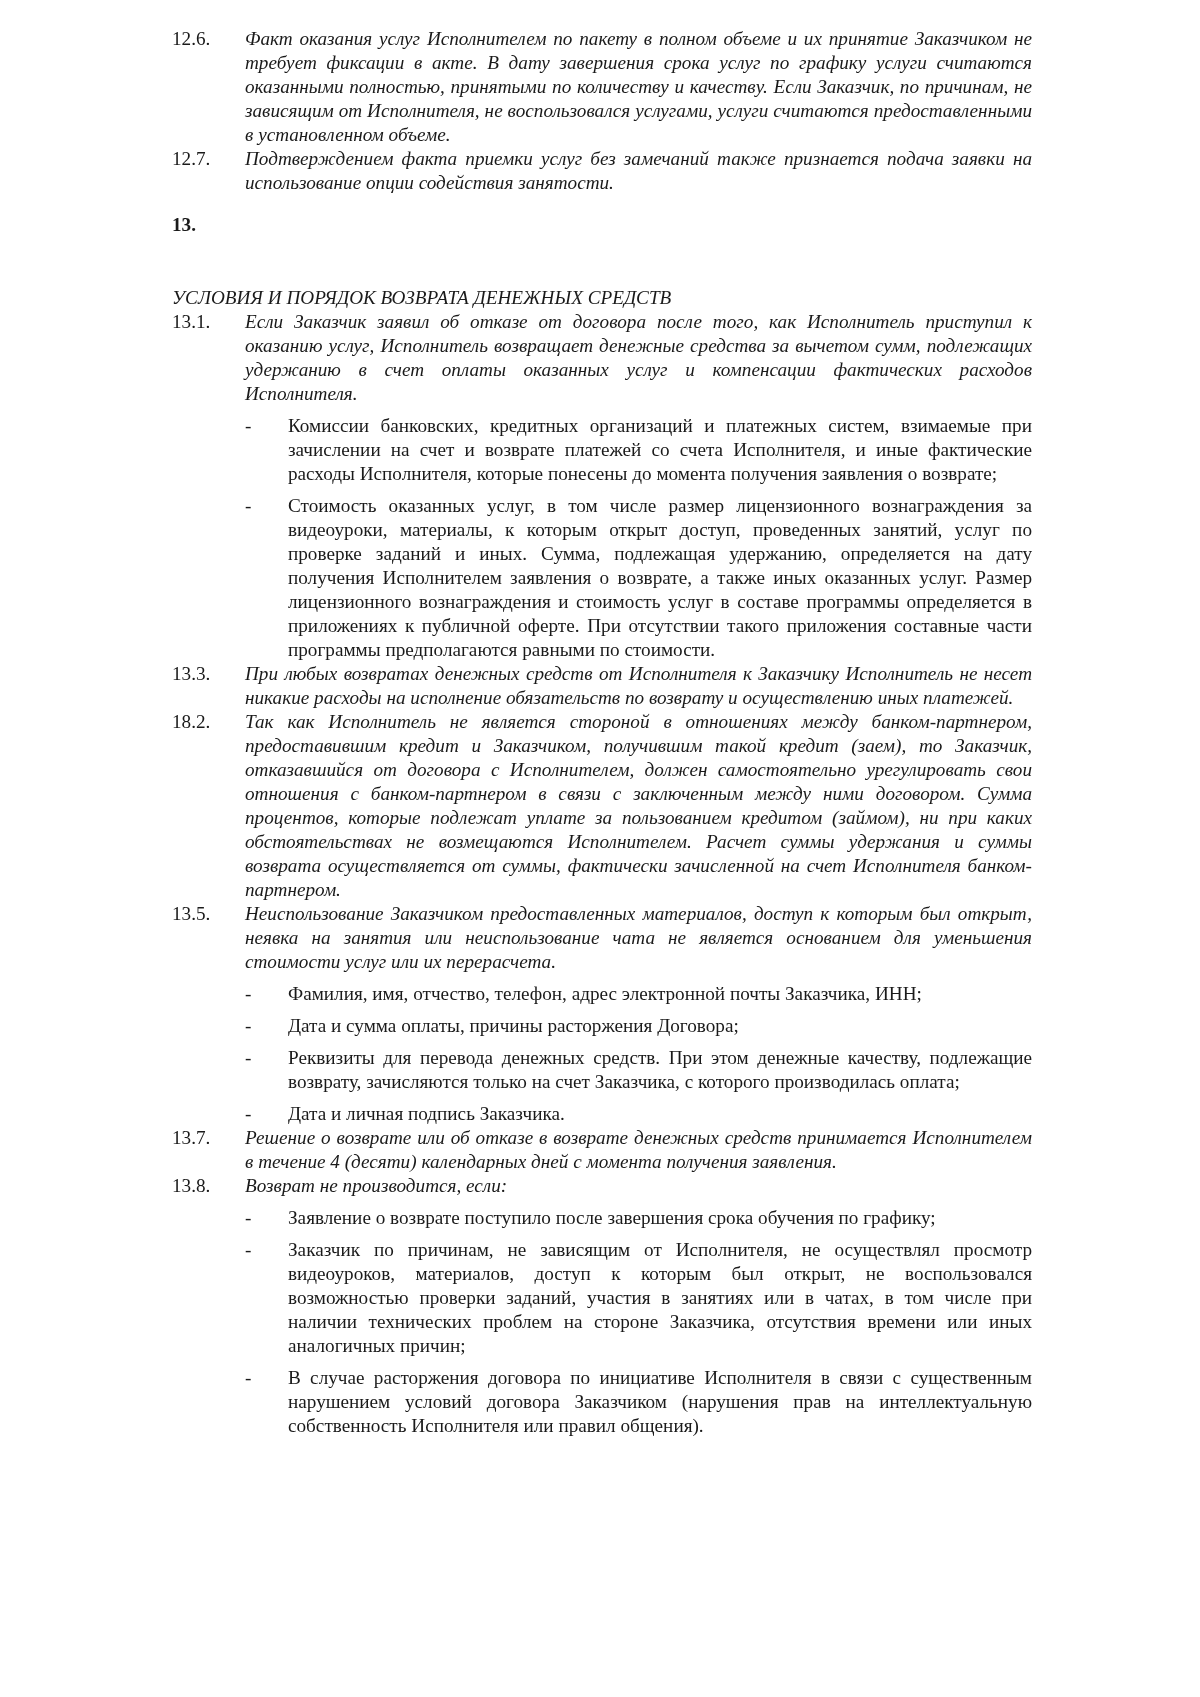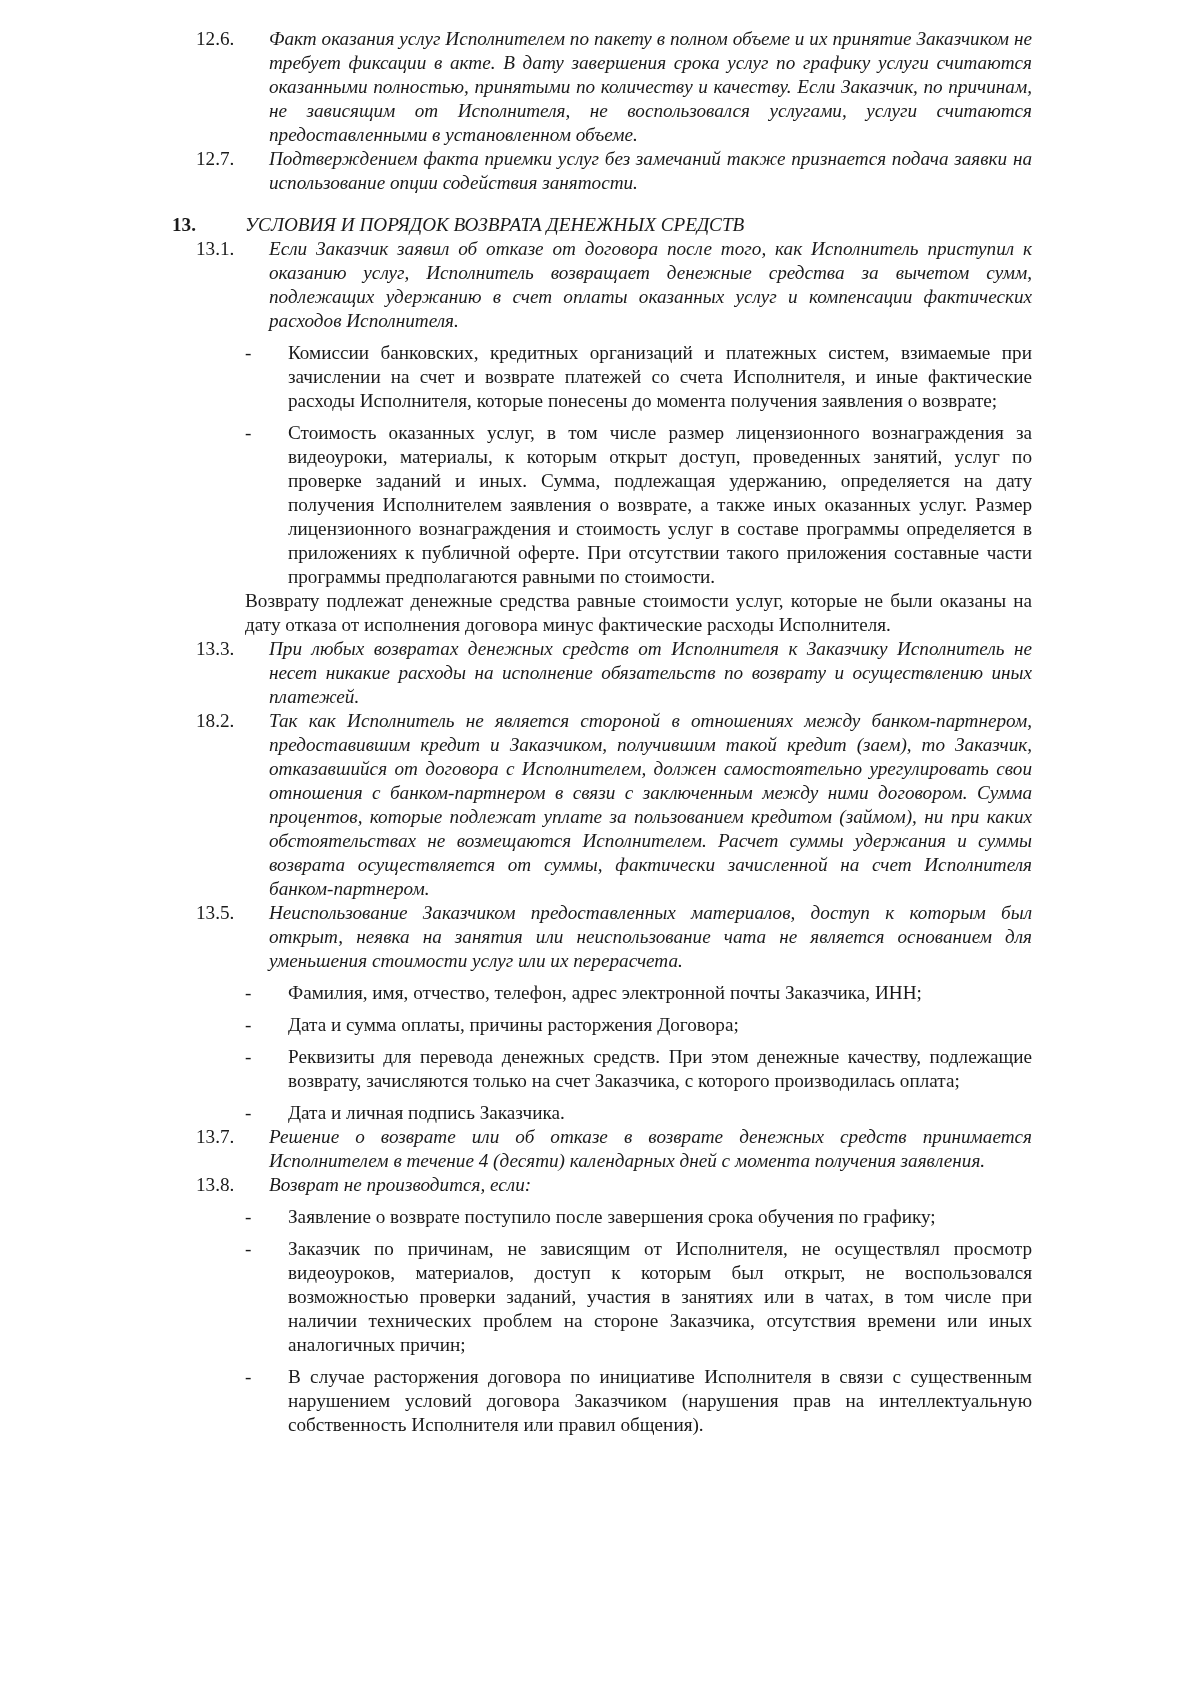--- a/index.html
+++ b/index.html
@@ -2,24 +2,24 @@
 <html><head>
 <meta charset="utf-8">
 <style>
   html, body { margin: 0; padding: 0; background: #ffffff; }
   body { width: 1200px; height: 1697px; position: relative; overflow: hidden; }
   .page {
     position: absolute; left: 172px; top: 27px; width: 860px;
     font-family: "Liberation Serif", serif; font-size: 19.2px; line-height: 24px;
     color: #1a1a1a;
   }
-  .item { display: flex; margin-left: 24px; }
+  .item { display: flex; }
   .num { width: 73px; flex: 0 0 73px; }
   .txt { flex: 1; text-align: justify; font-style: italic; }
-  .heading { display: flex; margin-top: 18px; }
+  .heading { display: flex; margin-top: 18px; flex-direction: column; }
   .heading .num { font-weight: bold; }
   .bul { display: flex; margin-left: 73px; margin-top: 8px; }
   .bul .dash { width: 43px; flex: 0 0 43px; }
   .bul .btxt { flex: 1; text-align: justify; }
   .cont { margin-left: 73px; text-align: justify; }
 </style>
 </head>
 <body>
 
 <div class="page">
@@ -44,21 +44,20 @@
   </div>
 
   <div class="bul">
     <span class="dash">-</span>
     <span class="btxt">Комиссии банковских, кредитных организаций и платежных систем, взимаемые при зачислении на счет и возврате платежей со счета Исполнителя, и иные фактические расходы Исполнителя, которые понесены до момента получения заявления о возврате;</span>
   </div>
   <div class="bul">
     <span class="dash">-</span>
     <span class="btxt">Стоимость оказанных услуг, в том числе размер лицензионного вознаграждения за видеоуроки, материалы, к которым открыт доступ, проведенных занятий, услуг по проверке заданий и иных. Сумма, подлежащая удержанию, определяется на дату получения Исполнителем заявления о возврате, а также иных оказанных услуг. Размер лицензионного вознаграждения и стоимость услуг в составе программы определяется в приложениях к публичной оферте. При отсутствии такого приложения составные части программы предполагаются равными по стоимости.</span>
   </div>
-  <div class="cont">Возврату подлежат денежные средства равные стоимости услуг, которые не были оказаны на дату отказа от исполнения договора минус фактические расходы Исполнителя.</div>
 
   <div class="item">
     <span class="num">13.3.</span>
     <span class="txt">При любых возвратах денежных средств от Исполнителя к Заказчику Исполнитель не несет никакие расходы на исполнение обязательств по возврату и осуществлению иных платежей.</span>
   </div>
 
   <div class="item">
     <span class="num">18.2.</span>
     <span class="txt">Так как Исполнитель не является стороной в отношениях между банком-партнером, предоставившим кредит и Заказчиком, получившим такой кредит (заем), то Заказчик, отказавшийся от договора с Исполнителем, должен самостоятельно урегулировать свои отношения с банком-партнером в связи с заключенным между ними договором. Сумма процентов, которые подлежат уплате за пользованием кредитом (займом), ни при каких обстоятельствах не возмещаются Исполнителем. Расчет суммы удержания и суммы возврата осуществляется от суммы, фактически зачисленной на счет Исполнителя банком-партнером.</span>
   </div>

